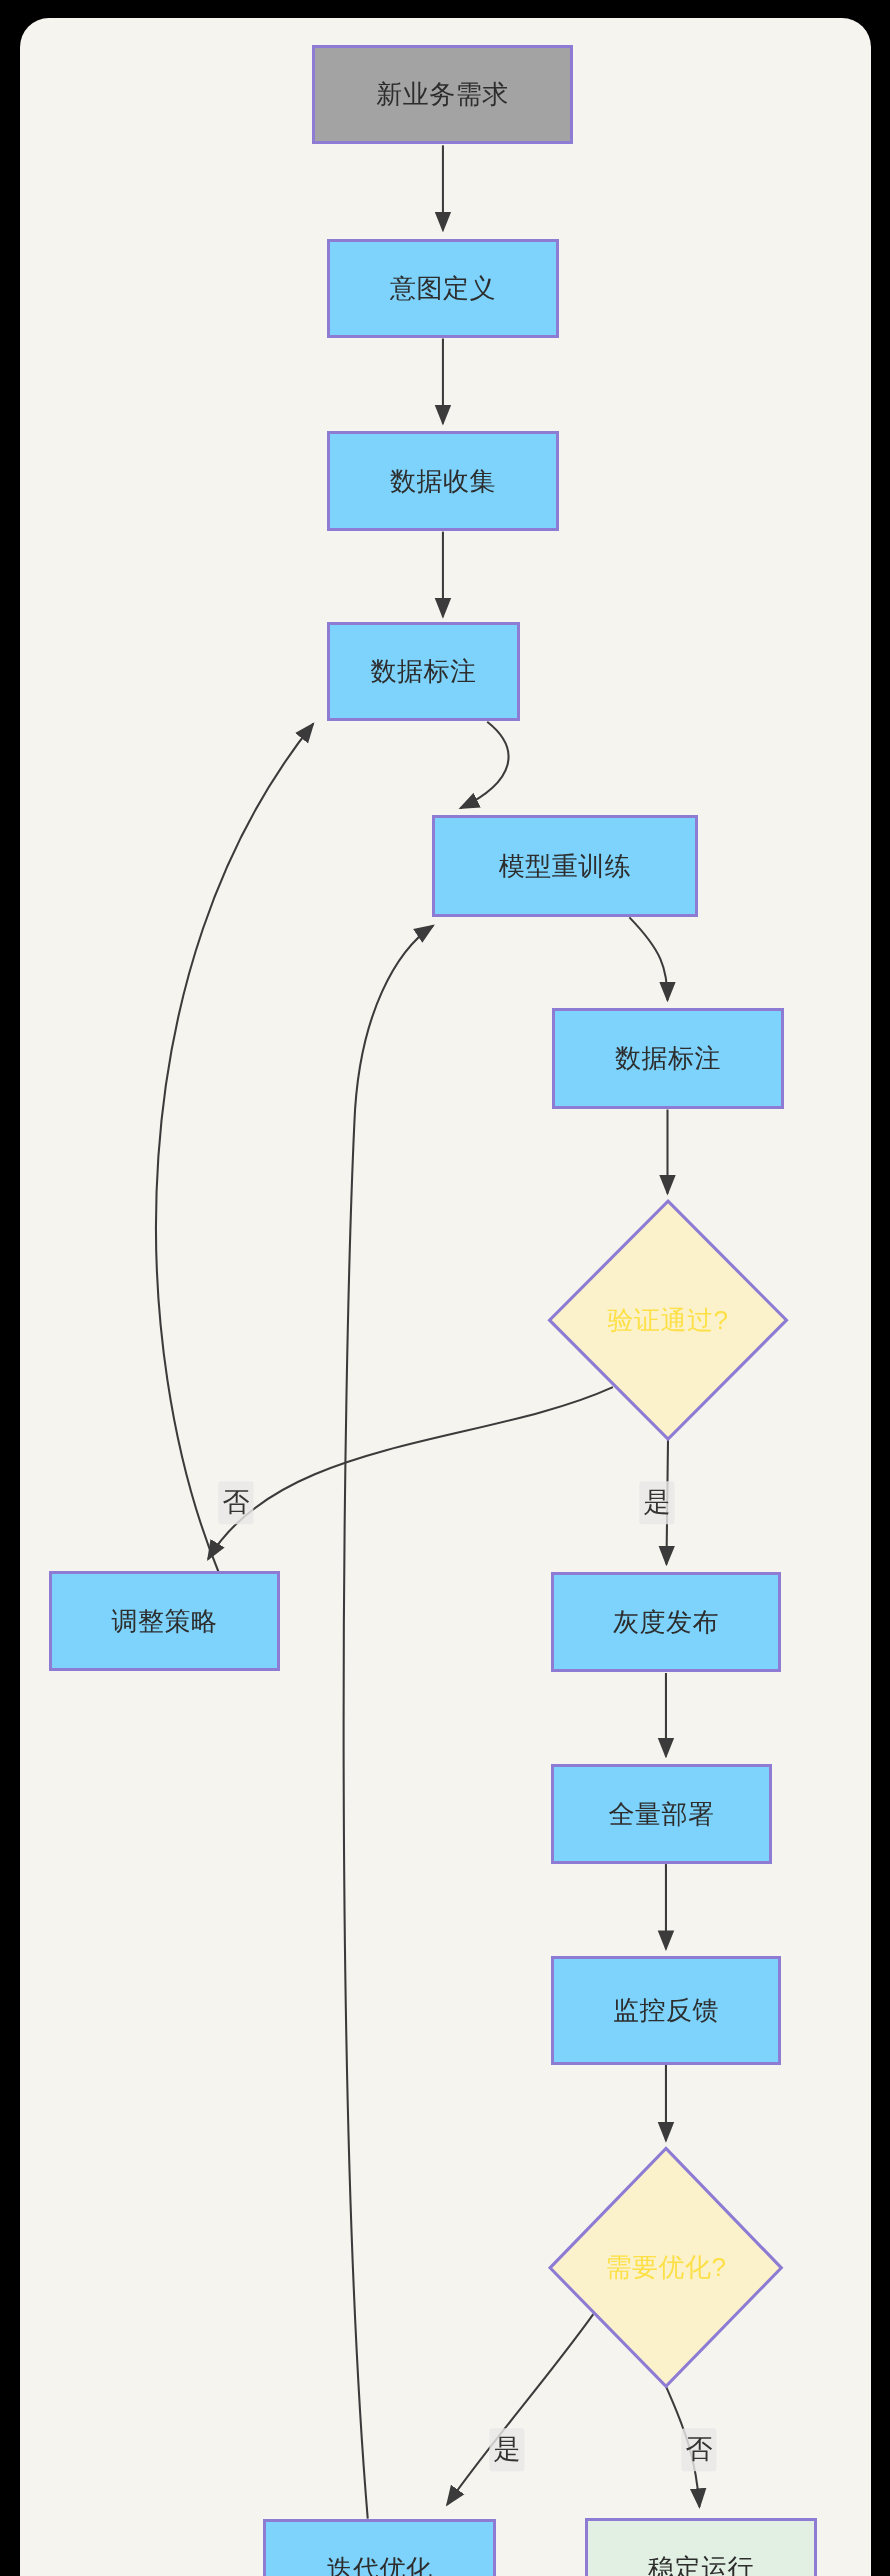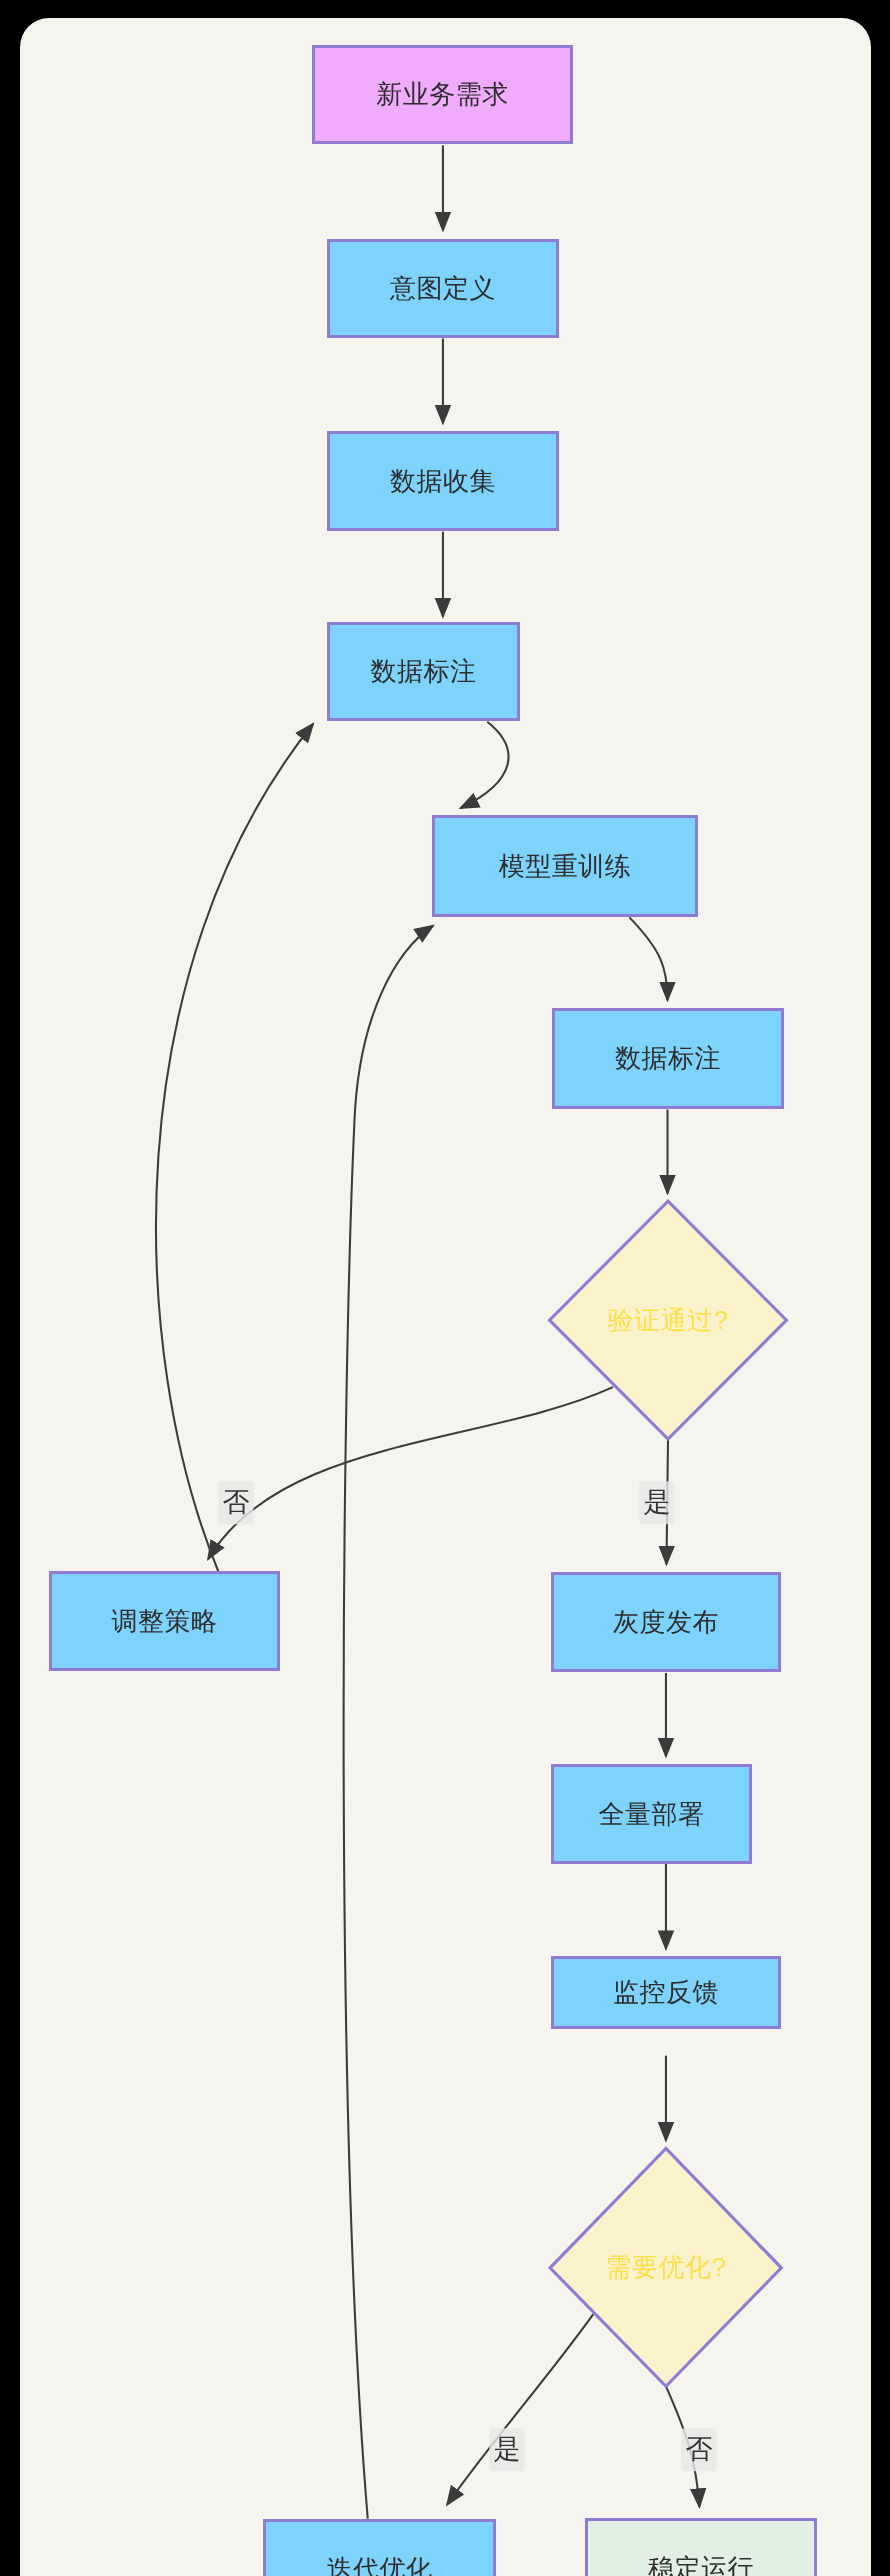--- a/index.html
+++ b/index.html
@@ -12,21 +12,21 @@
     position:absolute;left:19.6px;top:18px;width:851px;height:2624px;
     background:#f6f4ef;border-radius:29px;
   }
   svg.edge-layer{position:absolute;left:0;top:0;width:890px;height:2663px;}
   .node{
     position:absolute;box-sizing:border-box;
     border:3.1px solid #8d7bd4;background:#7dd3fc;
     display:flex;align-items:center;justify-content:center;
     font-size:26px;color:#2d2d2d;letter-spacing:0.5px;
   }
-  .node.start{background:#f0abfc;}
+  .node.start{background:#a3a3a3;}
   .node.end{background:#e2f0e3;}
   .diamond-label{
     position:absolute;display:flex;align-items:center;justify-content:center;
     font-size:26px;color:#fde047;letter-spacing:0.5px;background:transparent;
   }
   .edge-label{
     position:absolute;transform:translate(-50%,-50%);
     background:rgba(232,232,232,0.82);border-radius:3.1px;
     padding:6.2px 4.1px;font-size:27px;line-height:1.15;color:#333333;
   }
@@ -74,23 +74,23 @@
 <div class="node" style="left:432px;top:815px;width:266px;height:102px">模型重训练</div>
 
 <div class="node" style="left:552px;top:1008px;width:232px;height:101px">数据标注</div>
 
 <div class="diamond-label" style="left:552px;top:1302px;width:232px;height:36px">验证通过?</div>
 
 <div class="node" style="left:49px;top:1571px;width:231px;height:100px">调整策略</div>
 
 <div class="node" style="left:551px;top:1572px;width:230px;height:100px">灰度发布</div>
 
-<div class="node" style="left:551px;top:1764px;width:201px;height:100px">全量部署</div>
+<div class="node" style="left:551px;top:1764px;width:221px;height:100px">全量部署</div>
 
-<div class="node" style="left:551px;top:1956px;width:230px;height:73px">监控反馈</div>
+<div class="node" style="left:551px;top:1956px;width:230px;height:109px">监控反馈</div>
 
 <div class="diamond-label" style="left:550px;top:2249px;width:232px;height:36px">需要优化?</div>
 
 <div class="node" style="left:263px;top:2519px;width:233px;height:100px">迭代优化</div>
 
 <div class="node end" style="left:585px;top:2518px;width:232px;height:101px">稳定运行</div>
 
 <div class="edge-label" style="left:236px;top:1503px">否</div>
 
 <div class="edge-label" style="left:657px;top:1503px">是</div>

